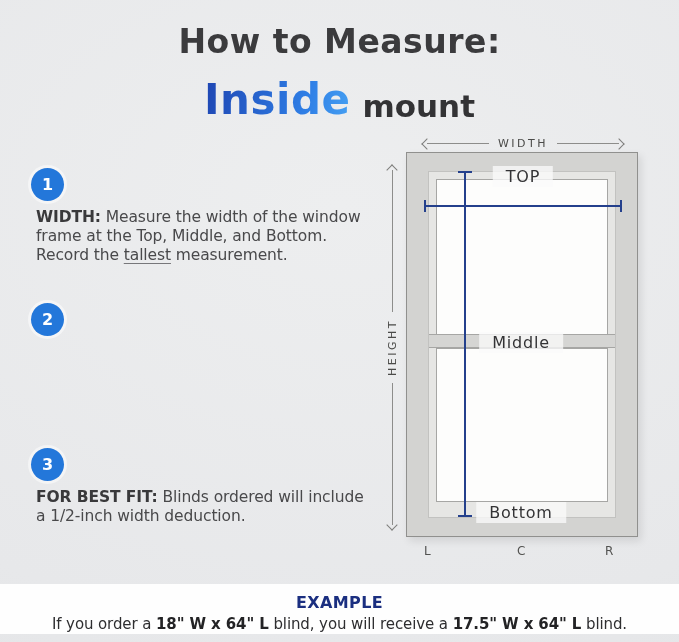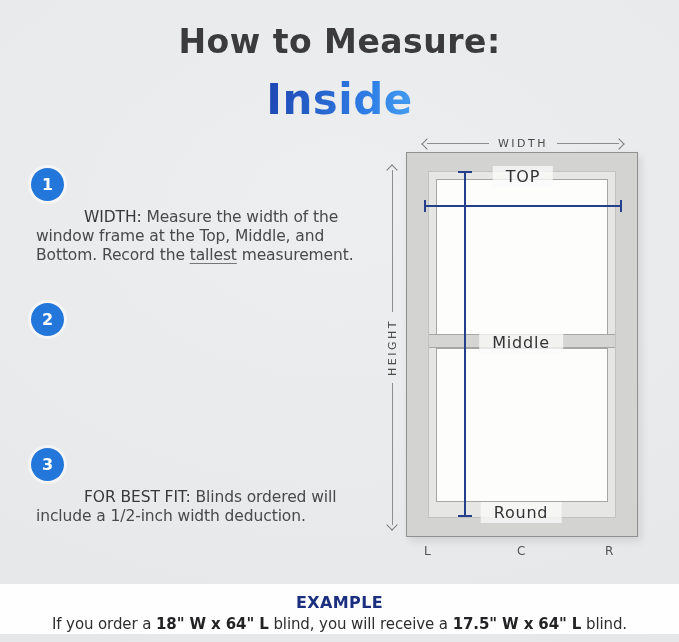--- a/index.html
+++ b/index.html
@@ -24,21 +24,21 @@
   
   .step { position:absolute; left:31px; width:342px; }
   .step-1 { top:168px; } .step-2 { top:303px; } .step-3 { top:448px; }
   .badge {
     width:33px; height:33px; border-radius:50%; background:#2377da;
     color:#ffffff; font-size:16px; font-weight:bold;
     display:flex; align-items:center; justify-content:center;
     box-shadow:0 0 0 3px rgba(255,255,255,0.5);
   }
   .step p { margin:7px 0 0 5px; font-size:15.5px; line-height:19px; color:#49494b; letter-spacing:-0.1px; }
-  .step .lead { font-weight:normal; color:#39393b;margin-left:48px; }
+  .step .lead { font-weight:bold; color:#39393b; }
   .step .ul { text-decoration:underline; text-underline-offset:3px; text-decoration-thickness:1px; text-decoration-color:#77777a; }
 
   
   .width-arrow { position:absolute; left:423px; top:136px; width:200px; height:15px;
     display:flex; align-items:center; color:#4b4b49; }
   .seg { flex:1; height:0; border-top:1px solid #8d8d8b; }
   .width-arrow .lbl { font-size:11px; letter-spacing:2.5px; padding:0 9px; color:#4b4b49; }
   .chev { width:8px; height:8px; border-left:1px solid #7d7d7b; border-bottom:1px solid #7d7d7b; flex:none; }
   .chev.left  { transform:rotate(45deg); margin-right:-4px; }
   .chev.right { transform:rotate(-135deg); margin-left:-4px; }
@@ -91,20 +91,21 @@
 </style>
 </head>
 <body>
 
 <div id="canvas">
 
   <div class="header">
     <div class="l1">How to Measure:</div>
     <div class="l2">
       <span class="hl">Inside</span>
+      <span class="suffix">mount</span>
     </div>
   </div>
 
   <div class="step step-1">
     <div class="badge">1</div>
     <p>
       <span class="lead">WIDTH:</span><span> Measure the width of the window frame at the Top, Middle, and Bottom. Record the </span><span class="ul">tallest</span><span> measurement.</span>
     </p>
   </div>
 
@@ -145,21 +146,21 @@
 
   <div class="vline"></div>
   <div class="vtick t"></div>
   <div class="vtick b"></div>
   <div class="hline"></div>
   <div class="htick l"></div>
   <div class="htick r"></div>
 
   <div class="chip top-chip">TOP</div>
   <div class="chip middle-chip">Middle</div>
-  <div class="chip bottom-chip">Round</div>
+  <div class="chip bottom-chip">Bottom</div>
 
   <div class="lcr l">L</div>
   <div class="lcr c">C</div>
   <div class="lcr r">R</div>
 
   <div class="footer">
     <div class="ex">EXAMPLE</div>
     <div class="line">
       <span>If you order a </span><b>18" W x 64" L</b><span> blind, you will receive a </span><b>17.5" W x 64" L</b><span> blind.</span>
     </div>

